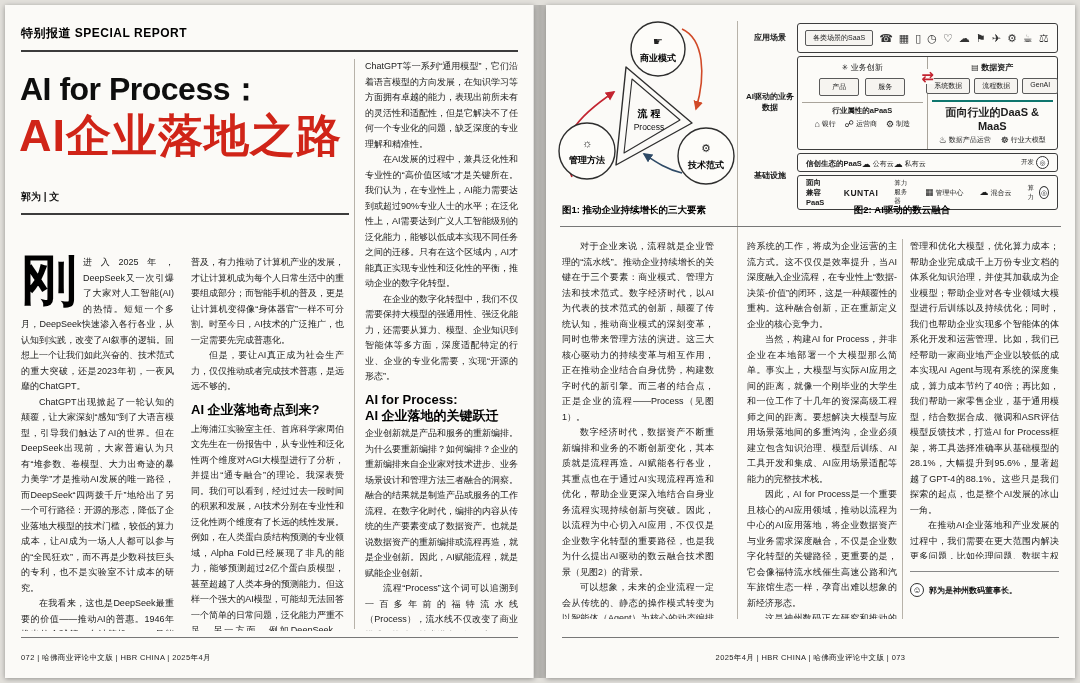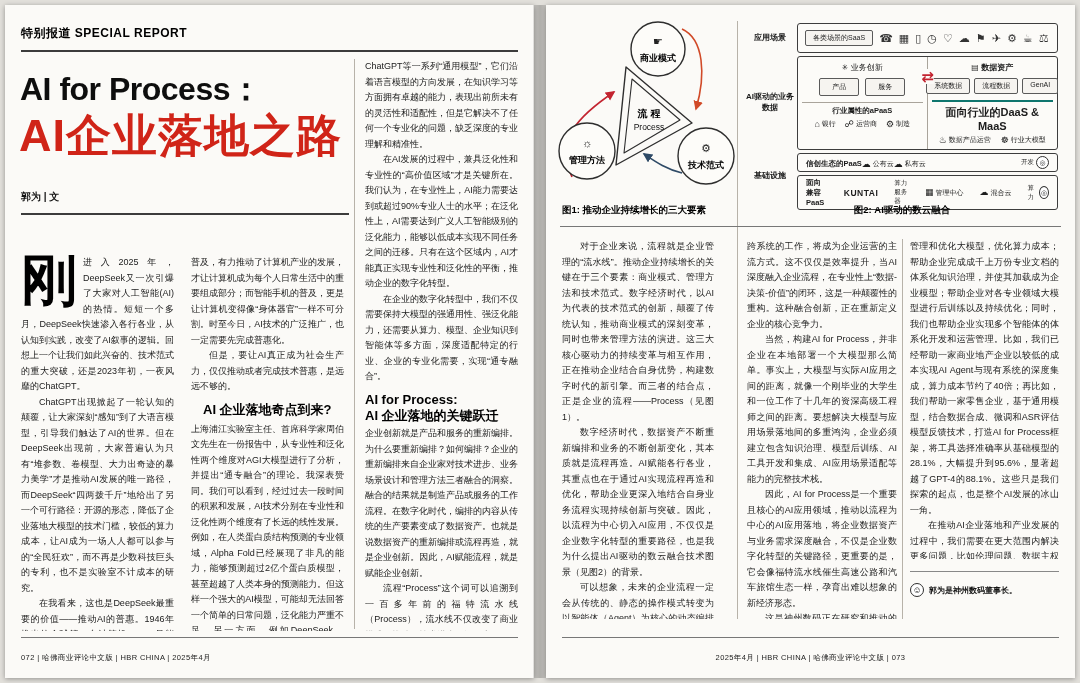--- a/index.html
+++ b/index.html
@@ -16,21 +16,21 @@
   
   .kicker{font-size:12px;font-weight:bold;letter-spacing:.5px;color:#000}
   .title-en{font-size:32px;font-weight:bold;letter-spacing:-.5px;color:#0e0e0e;line-height:1}
   .title-cn{font-size:45px;font-weight:bold;color:var(--accent,#d02418);line-height:1;letter-spacing:1px}
   .byline{font-size:10px;font-weight:bold;color:#111}
   
   .col{position:absolute;overflow:hidden;font-size:9px;line-height:15.5px;color:#212121;text-align:justify}
   .col p{text-align:justify}
   .indent{text-indent:2em}
   .dropcap{float:left;font-size:56px;line-height:44px;font-weight:bold;color:#000;padding:3px 6px 0 0}
-  .sec-head{font-size:13px;font-weight:bold;color:#000;line-height:1.25;margin:7px 12px 4px;text-align:left}
+  .sec-head{font-size:13px;font-weight:bold;color:#000;line-height:1.25;margin:7px 0 4px;text-align:left}
   .sec-head.tight{margin:7px 0 2px}
   
   .figcap{font-size:9.5px;font-weight:bold;color:#000}
   .f2{position:absolute;display:flex;flex-direction:column;gap:3px;font-size:7px}
   .f2row{display:flex;gap:3px}
   .f2label{width:48px;font-size:8px;font-weight:bold;display:flex;align-items:center;justify-content:center;text-align:center;line-height:1.35}
   .f2box{border:1.2px solid #3d3d3d;border-radius:3px;background:#fcfbf8}
   .chip{border:1px solid #5a5a5a;border-radius:2px;font-size:7px;padding:2px 7px;background:#f6f4f0;white-space:nowrap}
   .it{display:inline-flex;align-items:center;gap:2px;font-size:7px;white-space:nowrap}
   .it .g{font-size:9px;line-height:1}
@@ -64,21 +64,21 @@
     <p class="indent">但是，要让AI真正成为社会生产力，仅仅推动或者完成技术普惠，是远远不够的。</p>
     <h3 class="sec-head">AI 企业落地奇点到来?</h3>
     <p>上海浦江实验室主任、首席科学家周伯文先生在一份报告中，从专业性和泛化性两个维度对AGI大模型进行了分析，并提出“通专融合”的理论。我深表赞同。我们可以看到，经过过去一段时间的积累和发展，AI技术分别在专业性和泛化性两个维度有了长远的线性发展。例如，在人类蛋白质结构预测的专业领域，Alpha Fold已经展现了非凡的能力，能够预测超过2亿个蛋白质模型，甚至超越了人类本身的预测能力。但这样一个强大的AI模型，可能却无法回答一个简单的日常问题，泛化能力严重不足。另一方面，例如DeepSeek、LLaMA，或是</p>
   </div>
 
   <div class="vrule" style="left:349px;top:54px;height:570px"></div>
 
   <div class="col" style="left:360px;top:54px;width:153px;height:572px">
     <p>ChatGPT等一系列“通用模型”，它们沿着语言模型的方向发展，在知识学习等方面拥有卓越的能力，表现出前所未有的灵活性和适配性，但是它解决不了任何一个专业化的问题，缺乏深度的专业理解和精准性。</p>
     <p class="indent">在AI发展的过程中，兼具泛化性和专业性的“高价值区域”才是关键所在。我们认为，在专业性上，AI能力需要达到或超过90%专业人士的水平；在泛化性上，AI需要达到广义人工智能级别的泛化能力，能够以低成本实现不同任务之间的迁移。只有在这个区域内，AI才能真正实现专业性和泛化性的平衡，推动企业的数字化转型。</p>
-    <p class="indent">在企业的数字化转型中，我们不仅需要保持大模型的强通用性、强泛化能力，还需要从算力、模型、企业知识到智能体等多方面，深度适配特定的行业、企业的专业化需要，实现“通专融合”。</p>
+    <p class="indent">在企业的数字化转型中，我们不仅需要保持大模型的强通用性、强泛化能力，还需要从算力、模型、企业知识到智能体等多方面，深度适配特定的行业、企业的专业化需要，实现“开源的形态”。</p>
     <h3 class="sec-head tight"><span>AI for Process:</span><br><span>AI 企业落地的关键跃迁</span></h3>
     <p>企业创新就是产品和服务的重新编排。为什么要重新编排？如何编排？企业的重新编排来自企业家对技术进步、业务场景设计和管理方法三者融合的洞察。融合的结果就是制造产品或服务的工作流程。在数字化时代，编排的内容从传统的生产要素变成了数据资产。也就是说数据资产的重新编排或流程再造，就是企业创新。因此，AI赋能流程，就是赋能企业创新。</p>
     <p class="indent">流程“Process”这个词可以追溯到一百多年前的福特流水线（Process），流水线不仅改变了商业模式，推动了技术进步，还改变了现代的管理方式。今天许多管理方法，实际上也是建立在流水线基础之上的。</p>
   </div>
 
   <div class="hrule" style="left:16px;top:632px;width:497px;background:#777"></div>
   <div class="footer" style="left:16px;top:648px">072  |  哈佛商业评论中文版  |  HBR CHINA  |  2025年4月</div>
 </div>
 
 <div class="gutter"></div>

